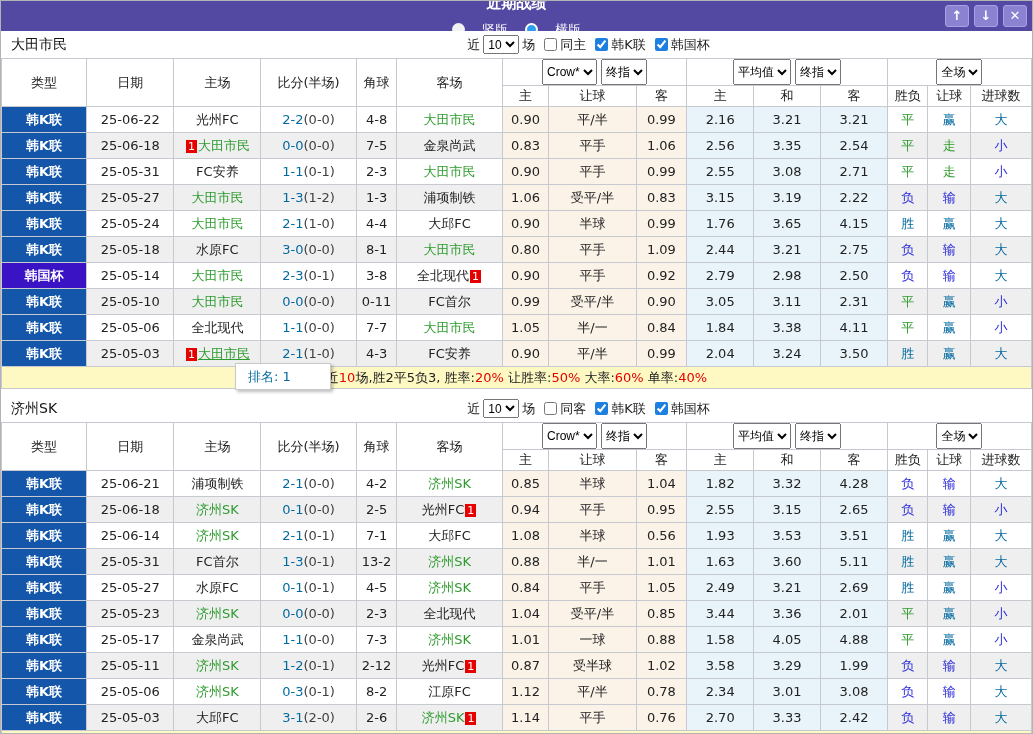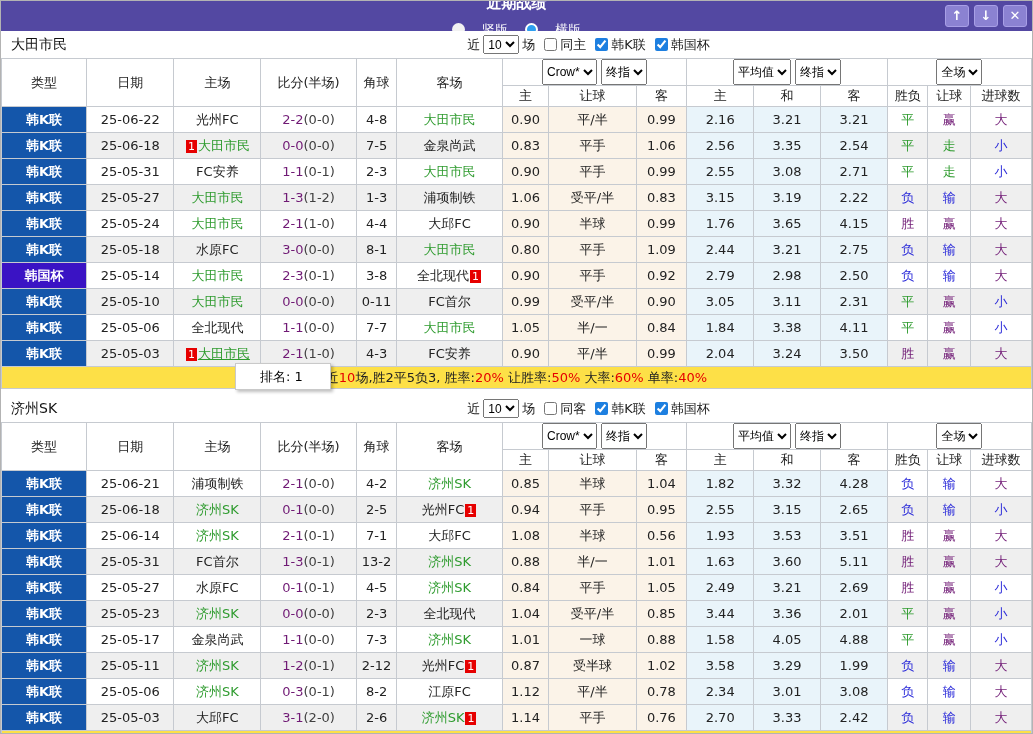--- a/index.html
+++ b/index.html
@@ -35,37 +35,37 @@
            white-space:nowrap; overflow:hidden; font-weight:normal; }
   thead td, thead th { background:#fff; height:21px; font-size:13px; color:#222; }
   thead select { font-size:12px; height:26px; margin:0 2px; }
   tbody td { height:26px; }
   tbody tr:nth-child(even) td { background:#efefef; }
   td.cell-type { color:#fff; font-weight:bold; }
   tbody tr td.league { background:#1456aa; }
   tbody tr td.cup    { background:#3a13c4; }
   td.cell-odds, tbody tr:nth-child(even) td.cell-odds { background:#fbf3e8; }
   td.cell-avg,  tbody tr:nth-child(even) td.cell-avg  { background:#e9f4fa; }
-  .c-r { color:#701a75; } .c-g { color:#2e9b2e; } .c-b { color:#2b2bd9; }
+  .c-r { color:#0369a1; } .c-g { color:#2e9b2e; } .c-b { color:#2b2bd9; }
   .score-half { color:#404040; }
   .badge { display:inline-block; background:#e60000; color:#fff; font-size:11px;
            line-height:13px; padding:0 2px; margin:0 1px; }
   .u { text-decoration:underline; }
   .team-cell { cursor:pointer; }
 
   
   .summary { height:22px; line-height:21px; text-align:center; font-size:13px;
-             border:1px solid #c6cad0; border-top:none; background:#fde047; }
+             border:1px solid #c6cad0; border-top:none; background:#fef9c3; }
   .summary .red { color:#e60000; }
   .sec-gap { height:6px; }
 
   
   .tooltip { position:absolute; left:234px; top:362px; width:96px; height:27px;
              background:#fff; border:1px solid #c9c9c9; box-shadow:2px 2px 3px rgba(0,0,0,.25);
-             color:#000000; font-size:13px; line-height:25px; padding-left:24px; z-index:5; }
+             color:#0369a1; font-size:13px; line-height:25px; padding-left:12px; z-index:5; }
 </style>
 </head>
 <body>
 
 <div class="page">
 
   <div class="titlebar">
     <div class="title-center">
       <span class="title-text">近期战绩</span>
       <span class="radio-group">

